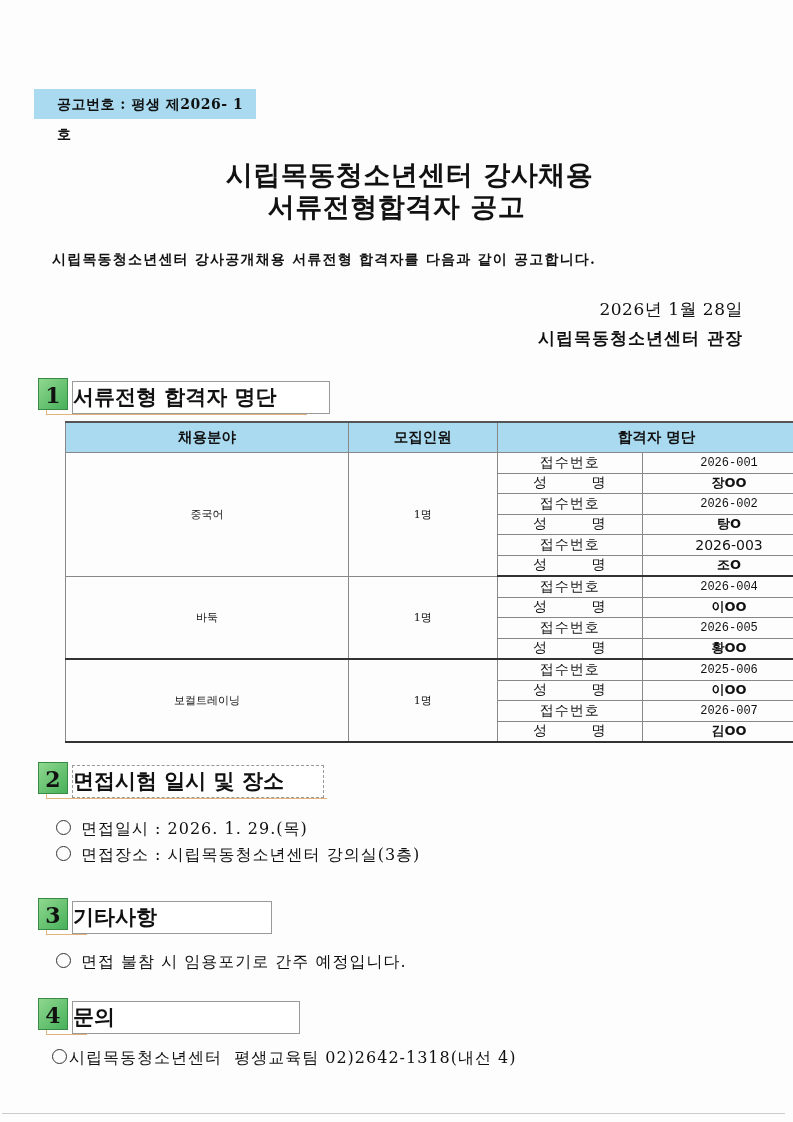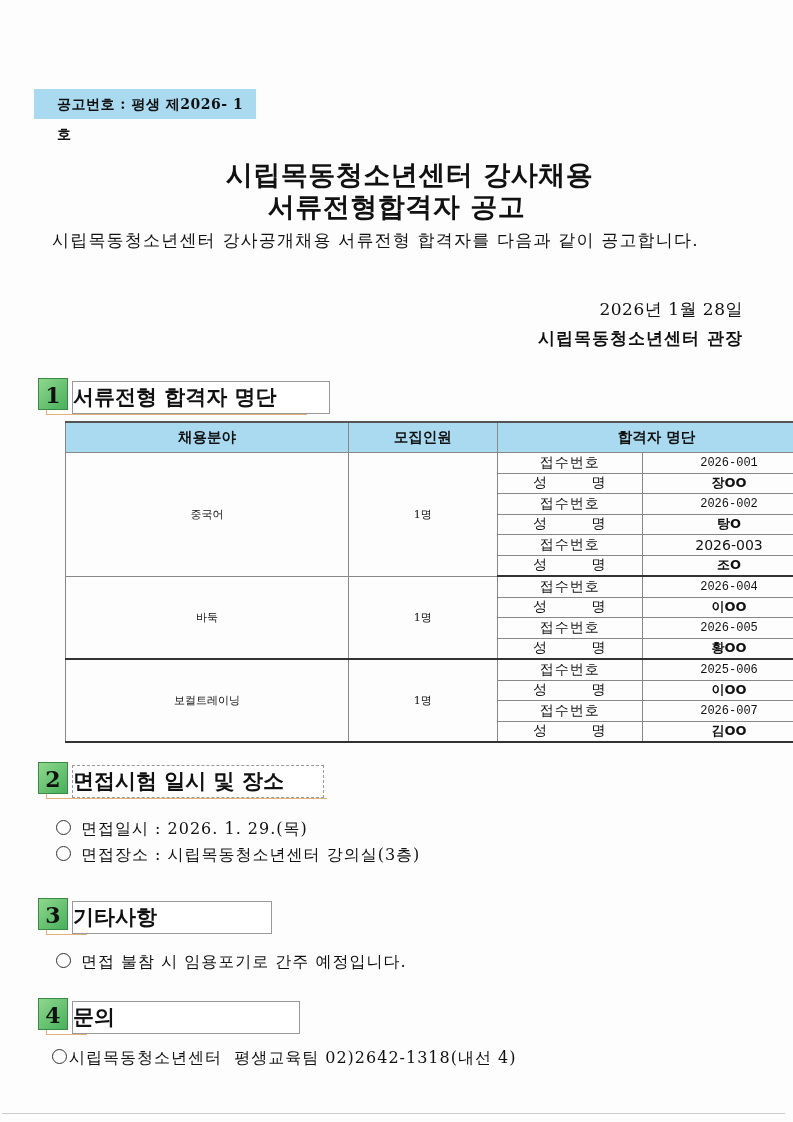--- a/index.html
+++ b/index.html
@@ -14,22 +14,23 @@
       box-sizing: border-box; font-weight: bold; letter-spacing: 0.5px;
     }
     .title {
       position: absolute; left: 0; width: 793px; text-align: center;
       font-family: "DejaVu Sans", "Liberation Sans", sans-serif; font-weight: bold;
       font-size: 27px; line-height: 32px; letter-spacing: 0.5px;
     }
     .title.l1 { top: 159px; margin-left: 13px; }
     .title.l2 { top: 191px; }
     .intro {
-      position: absolute; left: 52px; top: 229px; font-size: 17px; letter-spacing: 1.2px;
+      position: absolute; left: 52px; top: 251px; font-size: 14px; letter-spacing: 1.2px;
       white-space: nowrap;
+      font-weight: bold;
     }
     .date {
       position: absolute; right: 50px; top: 298px; font-size: 17px; letter-spacing: 0.5px;
       white-space: nowrap;
     }
     .issuer {
       position: absolute; right: 50px; top: 327px; font-size: 17px; font-weight: bold;
       letter-spacing: 1px; white-space: nowrap;
     }
     .sec-head { position: absolute; left: 38px; height: 40px; }

